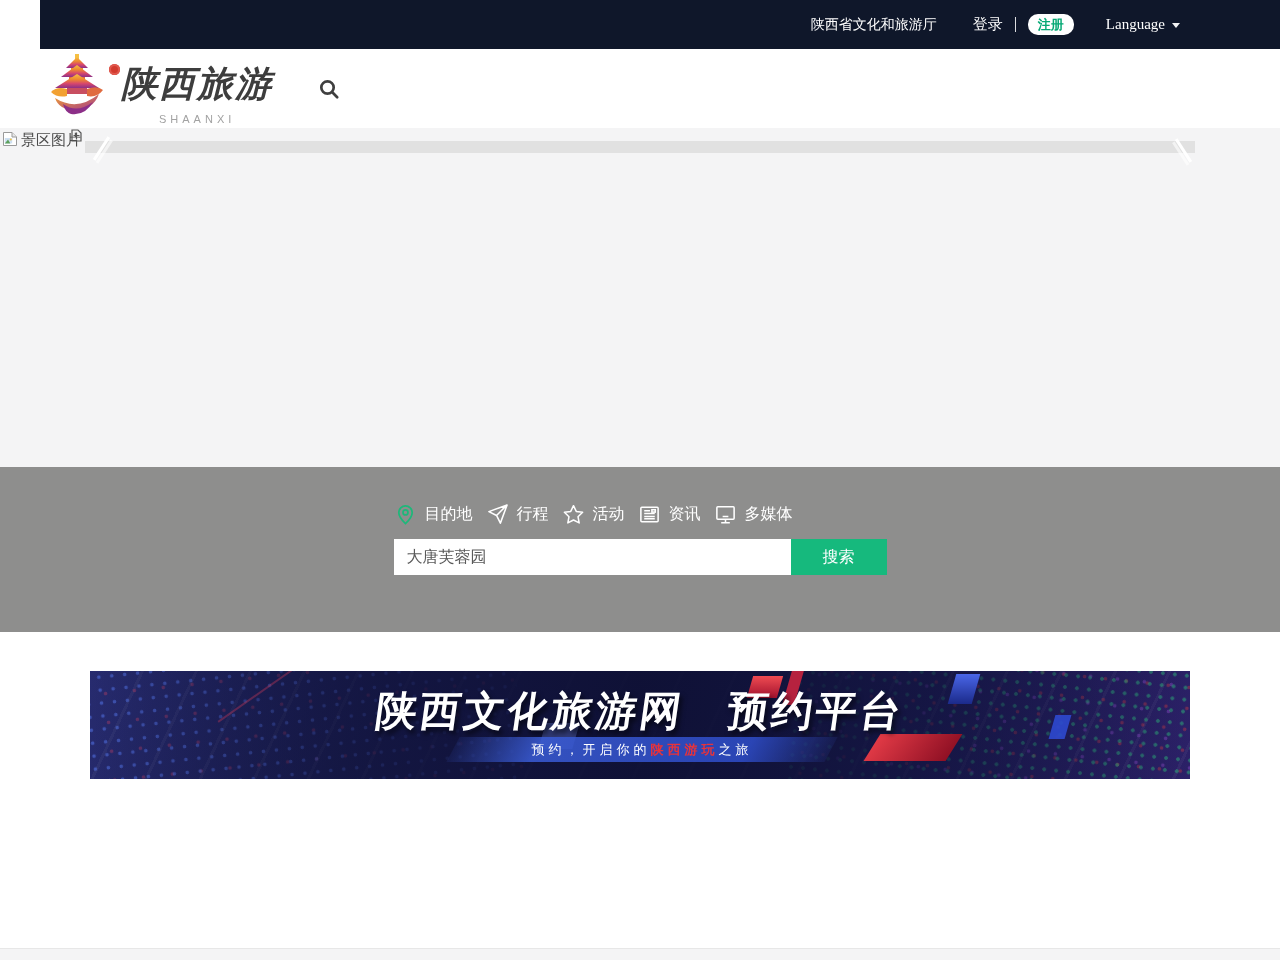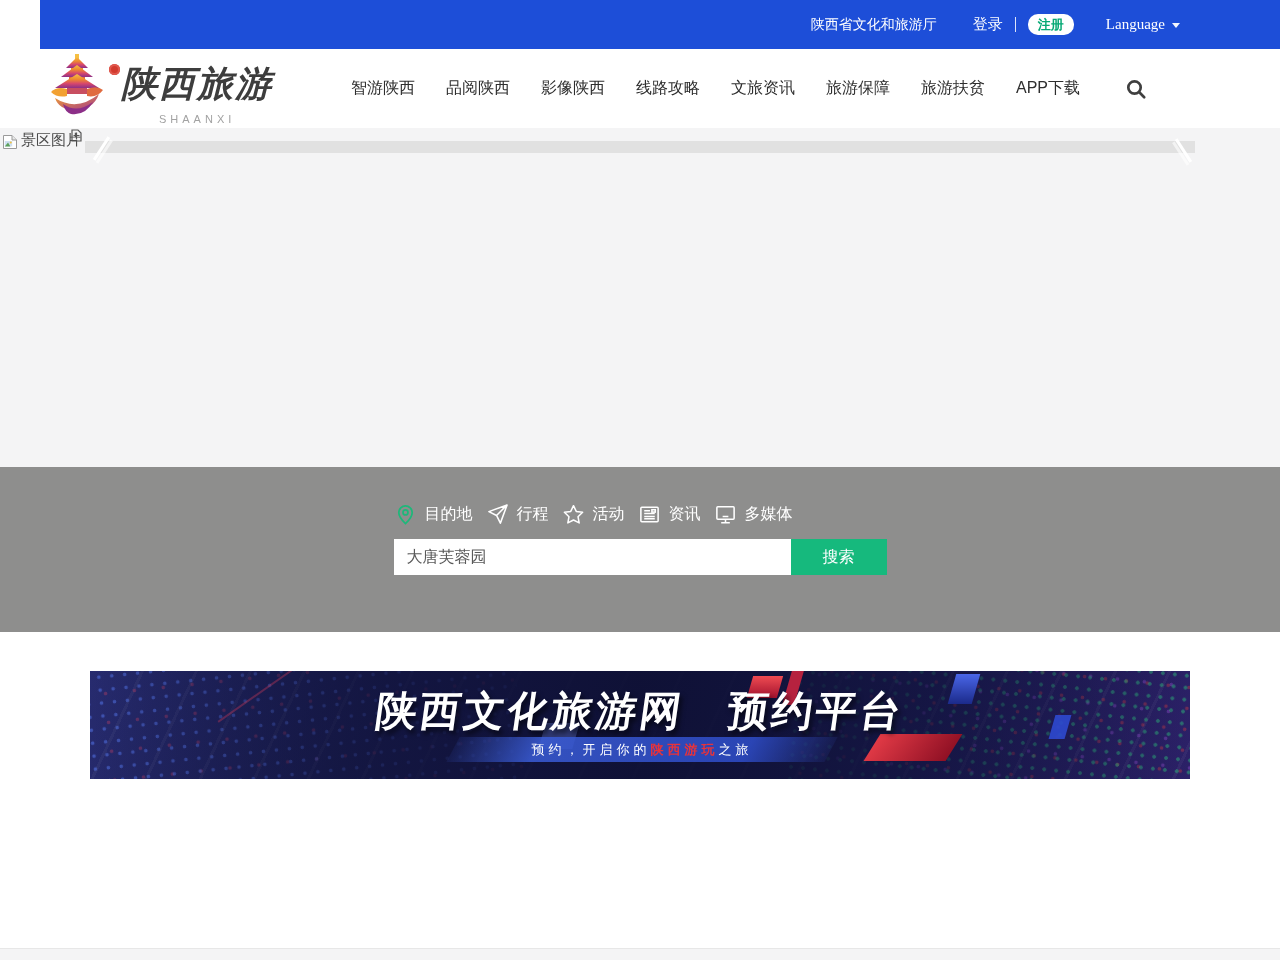--- a/index.html
+++ b/index.html
@@ -1,20 +1,20 @@
 <!DOCTYPE html>
 <html><head>
 <meta charset="utf-8">
 <style>
   html,body{margin:0;padding:0;background:#ffffff;}
   .page{position:relative;width:1280px;height:960px;margin:0 auto;background:#ffffff;overflow:hidden;
         font-family:"Liberation Sans","DejaVu Sans",sans-serif;-webkit-font-smoothing:antialiased;}
 
   
-  .topbar{position:absolute;left:0;top:0;right:0;height:49px;background:#1d4ed8;
+  .topbar{position:absolute;left:0;top:0;right:0;height:49px;background:#0f172a;
           display:flex;align-items:center;justify-content:flex-end;padding-right:100px;box-sizing:border-box;color:#fff;margin-left:40px;}
   .gov-link{font-size:14px;margin-right:36px;cursor:pointer;}
   .login-link{font-size:15px;cursor:pointer;}
   .topbar-divider{width:1px;height:15px;background:rgba(255,255,255,.85);margin:0 12px;}
   .register-pill{background:#ffffff;color:#06a975;font-size:13px;font-weight:bold;
                  padding:3px 10px;border-radius:10px;cursor:pointer;line-height:1.2;}
   .language{margin-left:32px;display:flex;align-items:center;font-family:"Liberation Serif","DejaVu Serif",serif;
             font-weight:normal;font-size:15px;cursor:pointer;}
   .chevron-down{width:0;height:0;border-left:4px solid transparent;border-right:4px solid transparent;
                 border-top:5px solid rgba(255,255,255,.95);margin-left:7px;margin-top:2px;}
@@ -29,21 +29,21 @@
   .logo-text{margin-left:14px;}
   .logo-title{font-family:"Liberation Serif","DejaVu Serif",serif;font-style:italic;font-weight:bold;
               font-size:36px;line-height:1;color:#3d3d3d;letter-spacing:2px;margin-top:14px;}
   .logo-sub{font-size:11px;color:#a2a2a2;letter-spacing:4px;margin:11px 0 0 38px;}
   .nav{display:flex;align-items:center;gap:31px;margin-left:78px;}
   .nav-item{font-size:16px;color:#2e2e2e;cursor:pointer;white-space:nowrap;}
   .header-search{margin-left:44px;cursor:pointer;display:flex;align-items:center;}
 
   
   .hero{position:absolute;left:0;top:128px;width:1280px;height:339px;background:#f4f4f5;}
-  .broken-wrap{position:absolute;left:2px;top:3px;display:flex;align-items:flex-end;gap:3px;
+  .broken-wrap{position:absolute;left:2px;top:3px;display:flex;align-items:flex-start;gap:3px;
                color:#4a4a4a;font-size:15px;}
   .mini-broken{position:absolute;left:71px;top:1px;width:11px;height:13px;color:#555;}
   .hero-bar{position:absolute;left:85px;top:13px;width:1110px;height:12px;background:#e1e1e1;}
   .hero-slash{position:absolute;width:3px;height:27px;background:#ffffff;cursor:pointer;}
   .slash-left{left:100px;top:7px;transform:rotate(33deg);box-shadow:4px 1px 0 rgba(255,255,255,.6);}
   .slash-right{left:1182px;top:9px;transform:rotate(-33deg);box-shadow:-4px 1px 0 rgba(255,255,255,.6);}
 
   
   .panel{position:absolute;left:0;top:467px;width:1280px;height:165px;background:#8e8e8d;}
   .panel-inner{width:493px;margin:0 auto;padding-top:36px;}
@@ -141,30 +141,20 @@
         <path d="M8 46 Q30 60 52 42 Q46 58 28 58 Q12 58 8 46 Z" fill="url(#pg2)"></path>
         <path d="M16 52 Q30 62 46 50 Q38 64 24 62 Q18 60 16 52 Z" fill="#8c2f88"></path>
       </svg>
       <span class="logo-seal"></span>
       <div class="logo-text">
         <div class="logo-title">陕西旅游</div>
         <div class="logo-sub">SHAANXI</div>
       </div>
     </div>
 
-    <nav class="nav">
-      <span class="nav-item">智游陕西</span>
-      <span class="nav-item">品阅陕西</span>
-      <span class="nav-item">影像陕西</span>
-      <span class="nav-item">线路攻略</span>
-      <span class="nav-item">文旅资讯</span>
-      <span class="nav-item">旅游保障</span>
-      <span class="nav-item">旅游扶贫</span>
-      <span class="nav-item">APP下载</span>
-    </nav>
 
     <span class="header-search">
       <svg width="24" height="24" viewBox="0 0 24 24" fill="none" stroke="#3f3f3f" stroke-width="2.7" stroke-linecap="round">
         <circle cx="10.5" cy="10.5" r="6.2"></circle>
         <path d="M15.3 15.3 L20.2 20.2"></path>
       </svg>
     </span>
   </div>
 
   <div class="hero">

